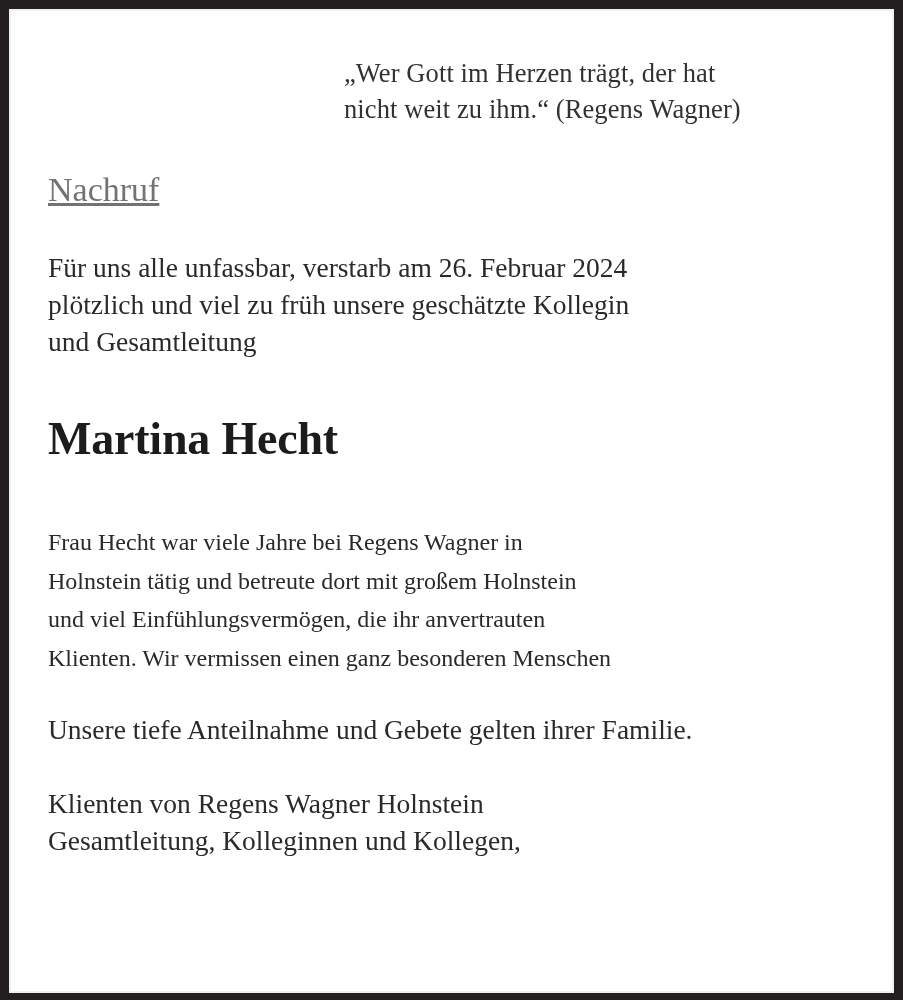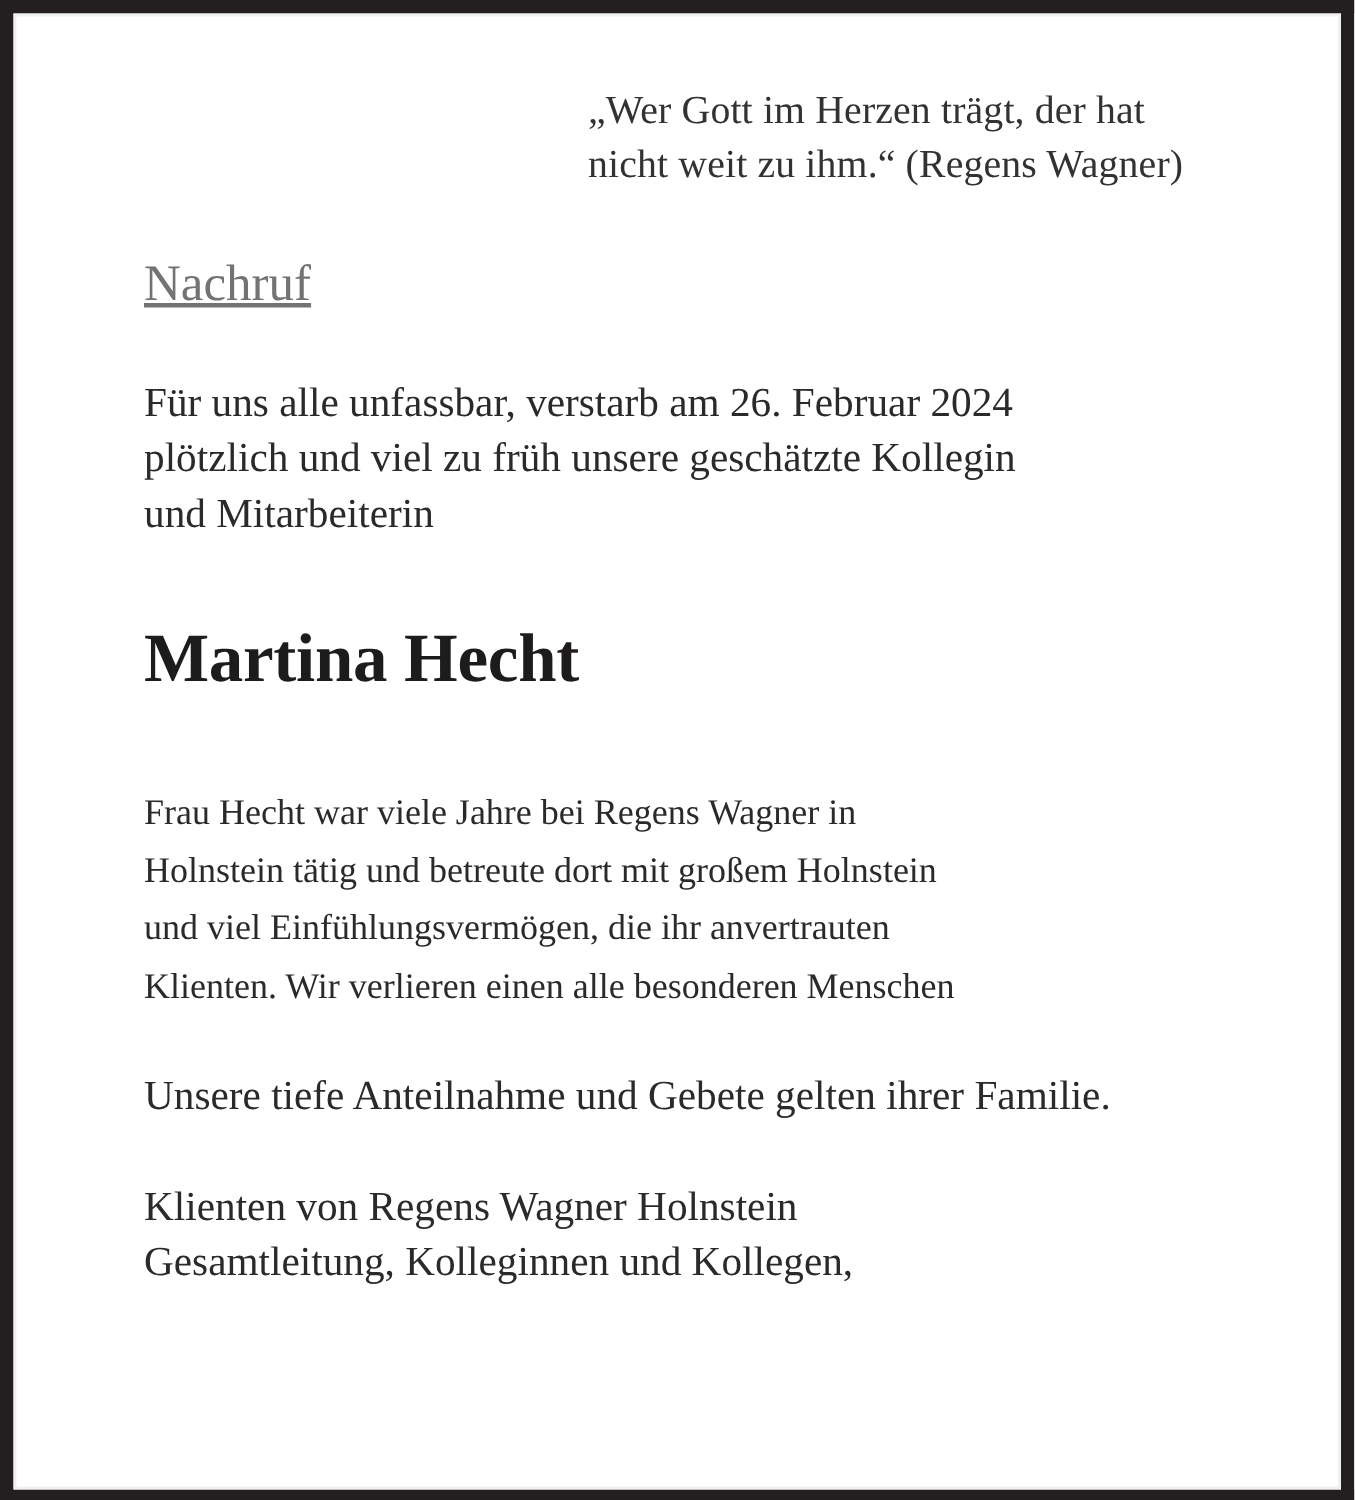--- a/index.html
+++ b/index.html
@@ -45,21 +45,20 @@
 
   .content {
     position: absolute;
     top: 9px;
     left: 9px;
     right: 9px;
     bottom: 7px;
     padding: 46px 36px 0 39px;
     box-sizing: border-box;
     color: #2b2a2a;
-    margin-left: 48px;
   }
 
   .quote {
     text-align: left;
     margin-left: 296px;
     font-size: 26.5px;
     line-height: 36px;
     color: #333131;
     letter-spacing: 0.1px;
   }
@@ -131,30 +130,30 @@
     <div class="quote">
       <span class="quote-line">„Wer Gott im Herzen trägt, der hat</span>
       <span class="quote-line">nicht weit zu ihm.“ (Regens Wagner)</span>
     </div>
 
     <div class="heading">Nachruf</div>
 
     <div class="intro">
       <span class="intro-line">Für uns alle unfassbar, verstarb am 26. Februar 2024</span>
       <span class="intro-line">plötzlich und viel zu früh unsere geschätzte Kollegin</span>
-      <span class="intro-line">und Mitarbeiterin</span>
+      <span class="intro-line">und Gesamtleitung</span>
     </div>
 
     <div class="name">Martina Hecht</div>
 
     <div class="body-par">
       <span class="body-line">Frau Hecht war viele Jahre bei Regens Wagner in</span>
       <span class="body-line">Holnstein tätig und betreute dort mit großem Holnstein</span>
       <span class="body-line">und viel Einfühlungsvermögen, die ihr anvertrauten</span>
-      <span class="body-line">Klienten. Wir verlieren einen alle besonderen Menschen</span>
+      <span class="body-line">Klienten. Wir vermissen einen ganz besonderen Menschen</span>
     </div>
 
     <div class="condolence">Unsere tiefe Anteilnahme und Gebete gelten ihrer Familie.</div>
 
     <div class="signature">
       <span class="sig-line">Klienten von Regens Wagner Holnstein</span>
       <span class="sig-line">Gesamtleitung, Kolleginnen und Kollegen,</span>
     </div>
 
   </div>

